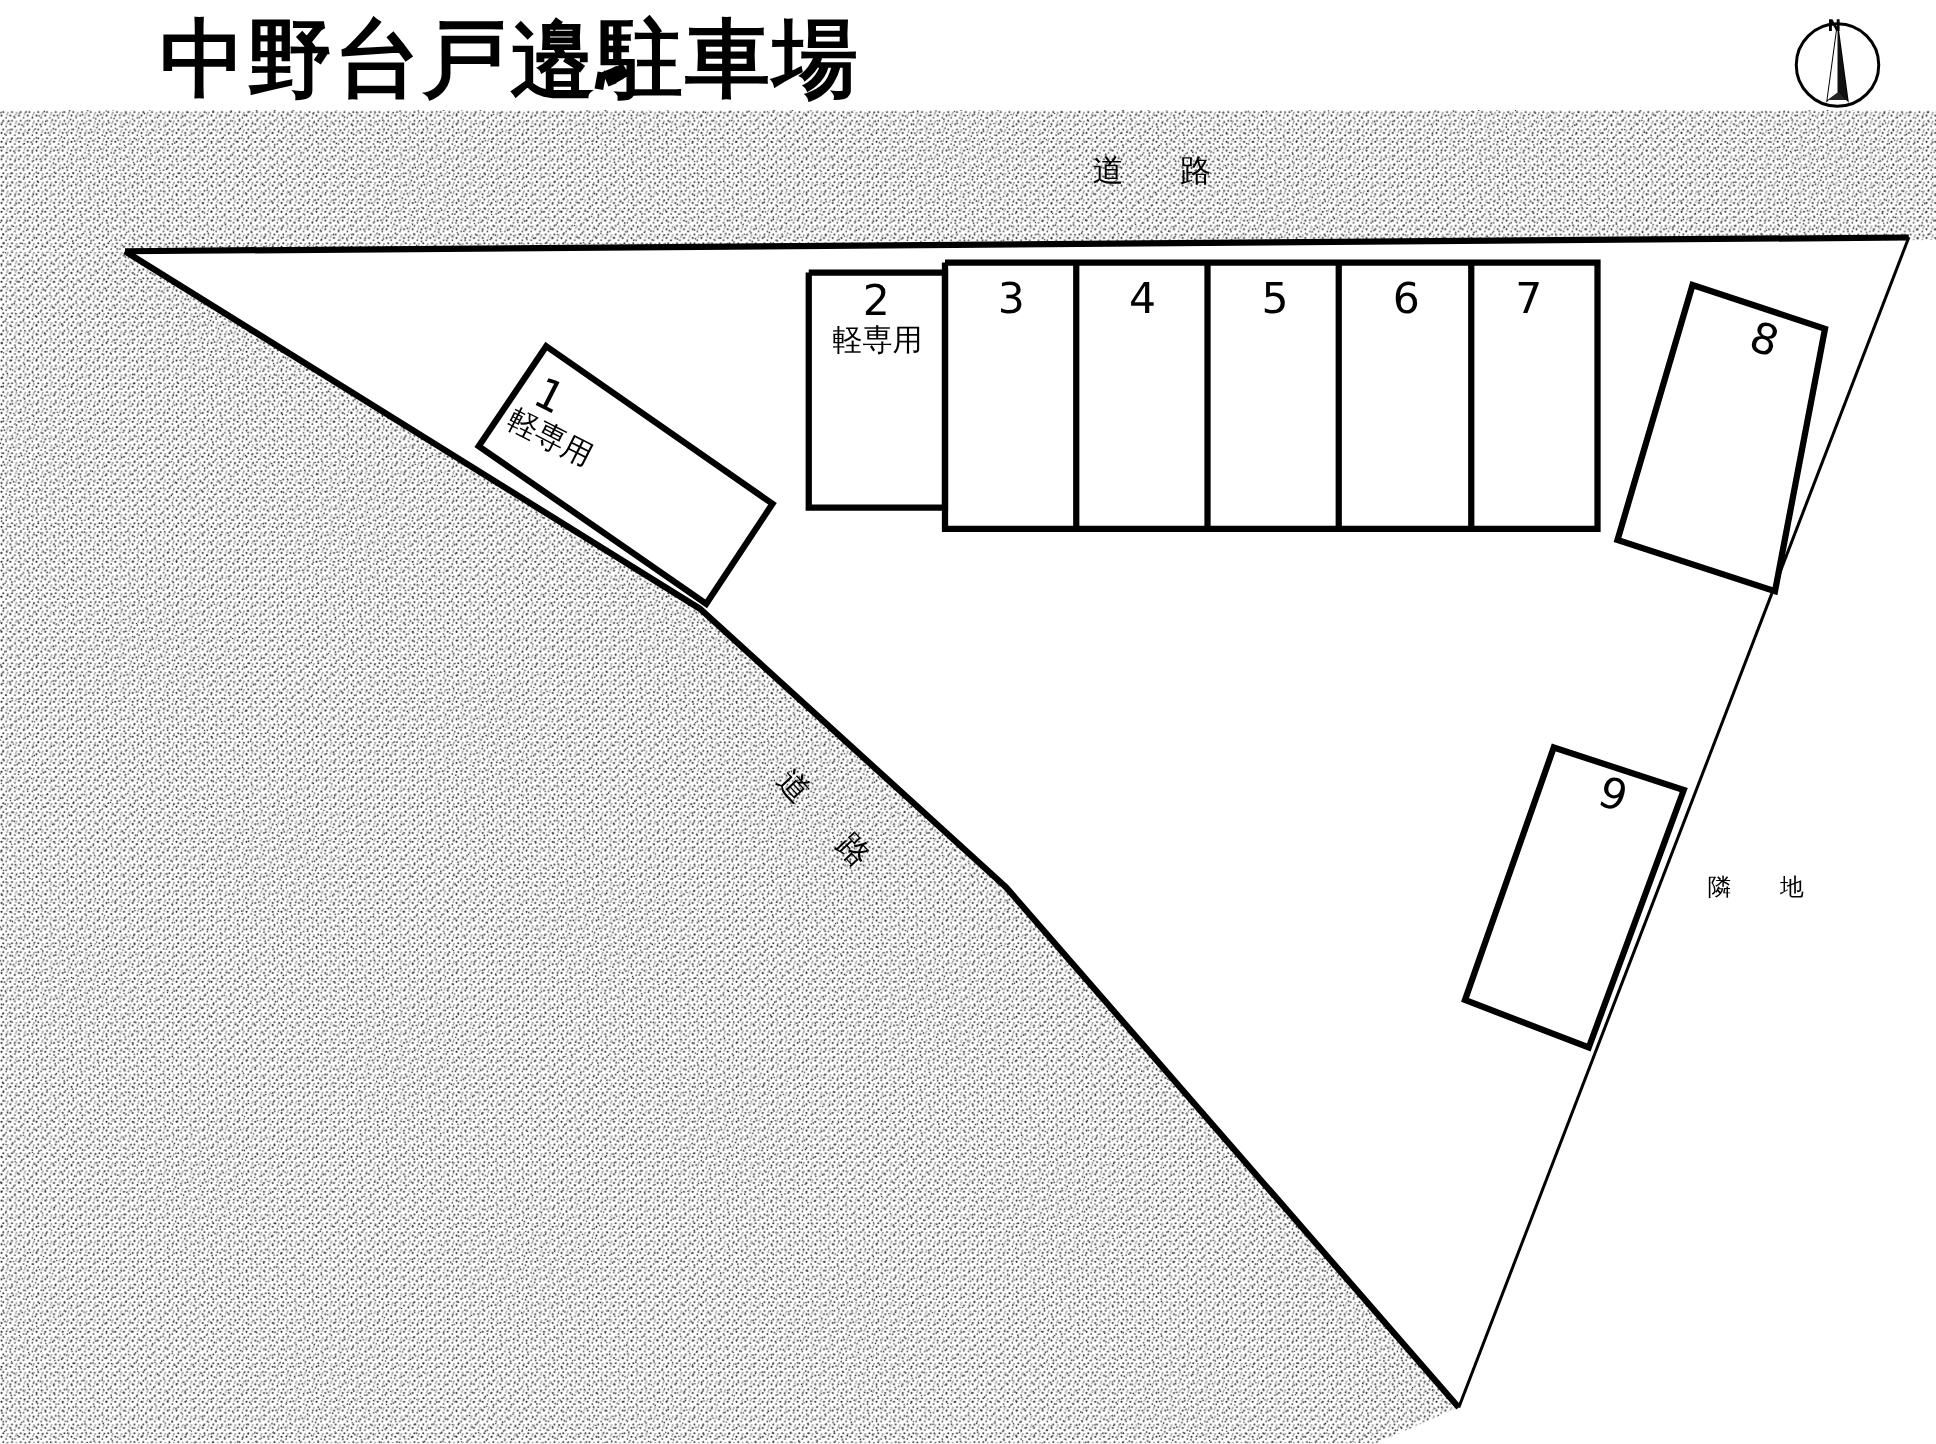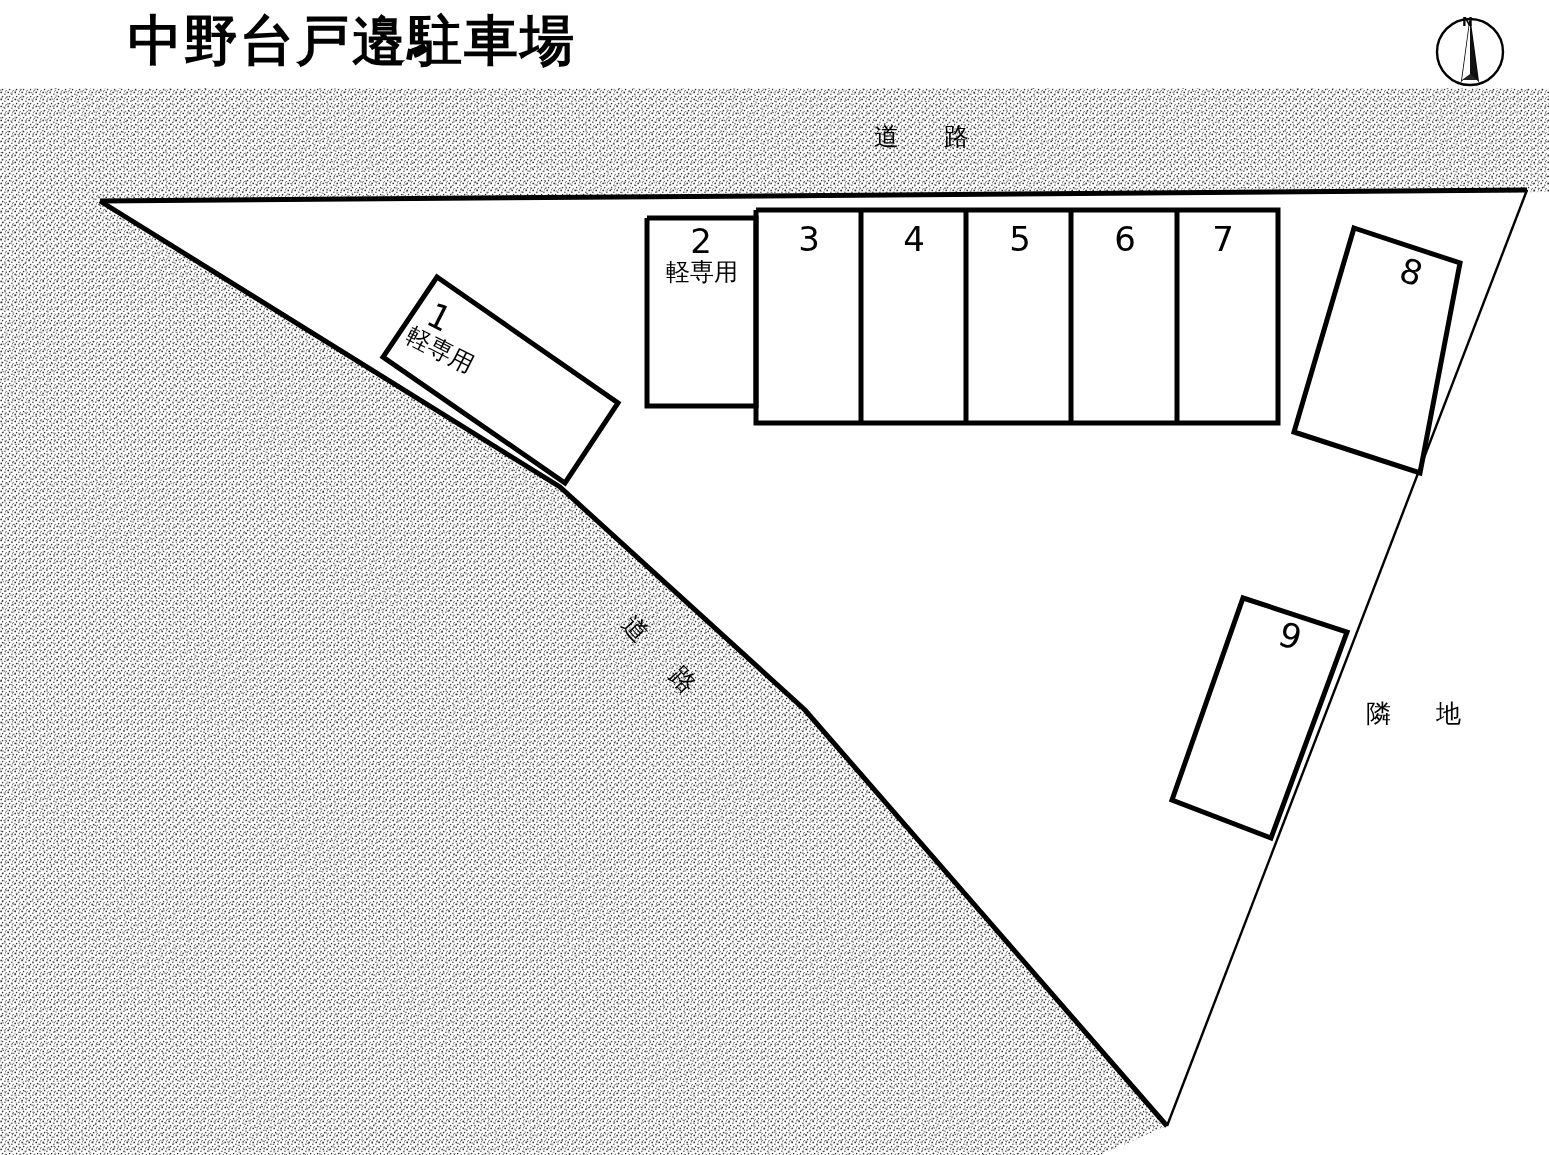--- a/index.html
+++ b/index.html
@@ -22,21 +22,21 @@
     position: absolute;
     left: 0;
     top: 0;
     width: 1549px;
     height: 1155px;
   }
   .title {
     position: absolute;
     left: 128px;
     top: 14px;
-    font-size: 54px;
+    font-size: 68px;
     font-weight: 700;
     letter-spacing: 2px;
     color: #000;
     white-space: nowrap;
     line-height: 1;
     font-family: "DejaVu Sans", "Liberation Sans", sans-serif;
     text-align: center;
   }
   .lbl {
     position: absolute;
@@ -56,21 +56,21 @@
   .road-label {
     font-size: 25px;
     letter-spacing: 10px;
   }
   .road-label-diag {
     font-size: 25px;
     letter-spacing: 10px;
     transform-origin: left top;
   }
   .adj-label {
-    font-size: 25px;
+    font-size: 19px;
     letter-spacing: 10px;
   }
   .compass {
     position: absolute;
     left: 1428px;
     top: 10px;
     width: 84px;
     height: 84px;
   }
   .compass-n {

